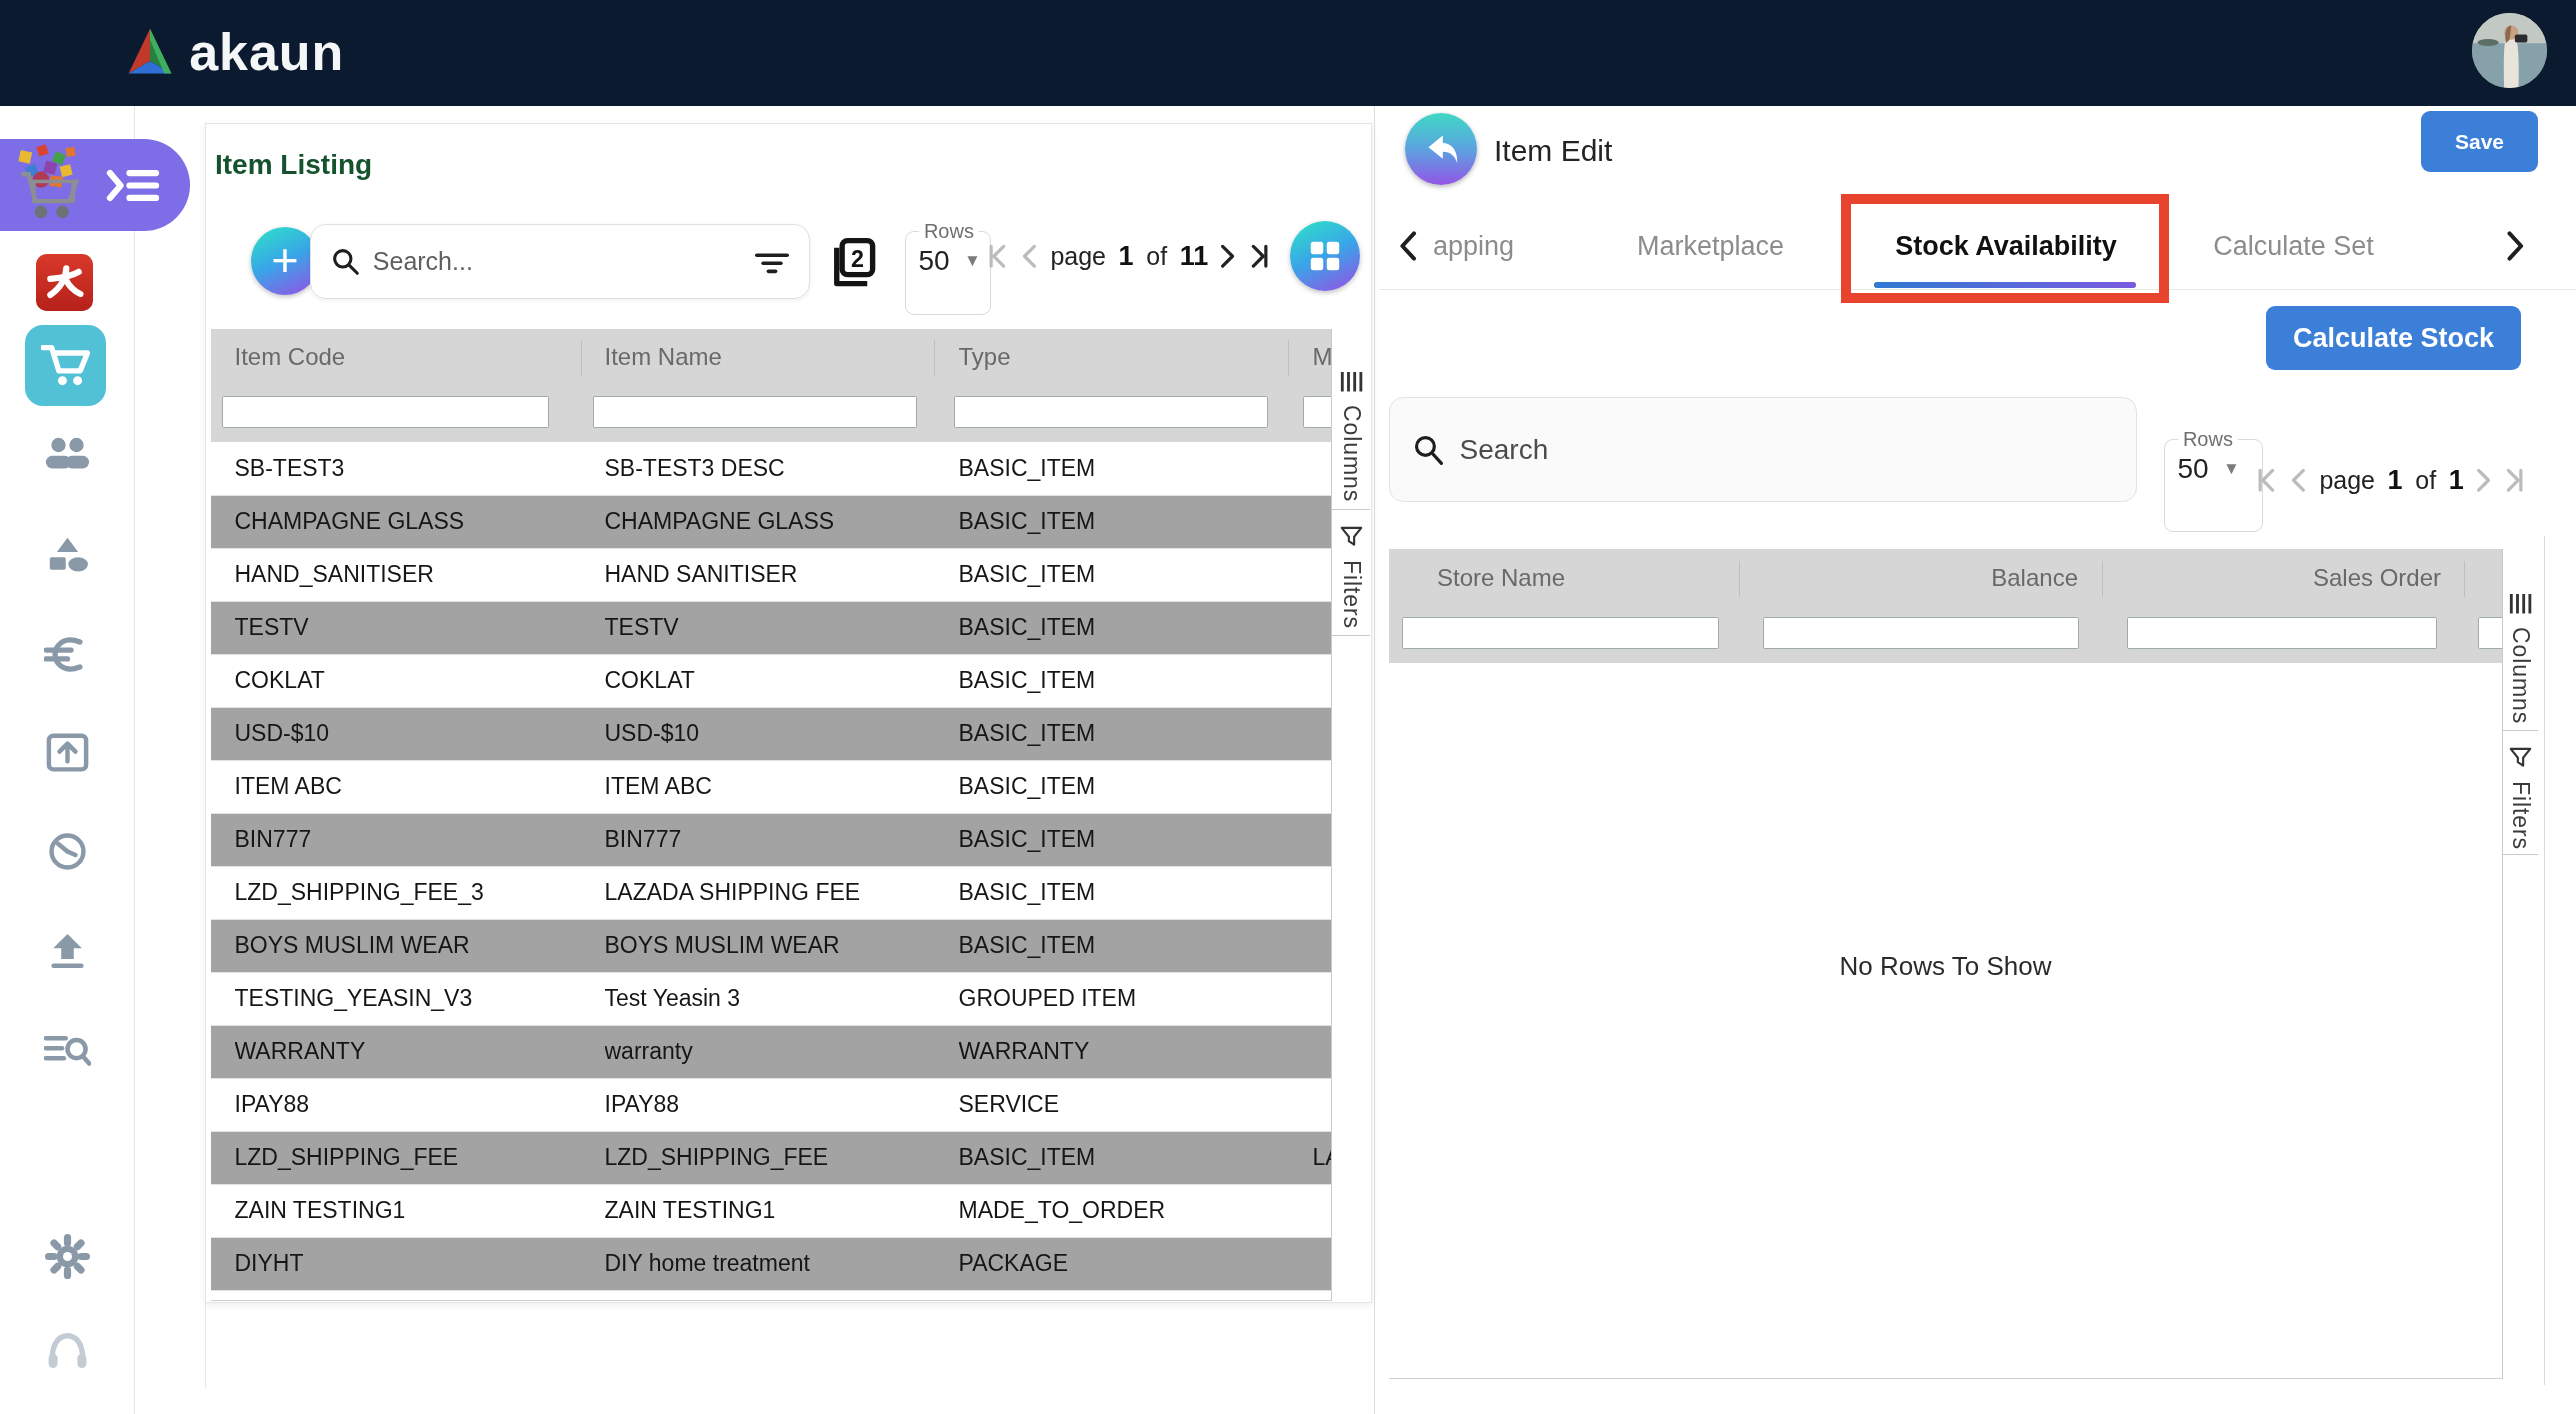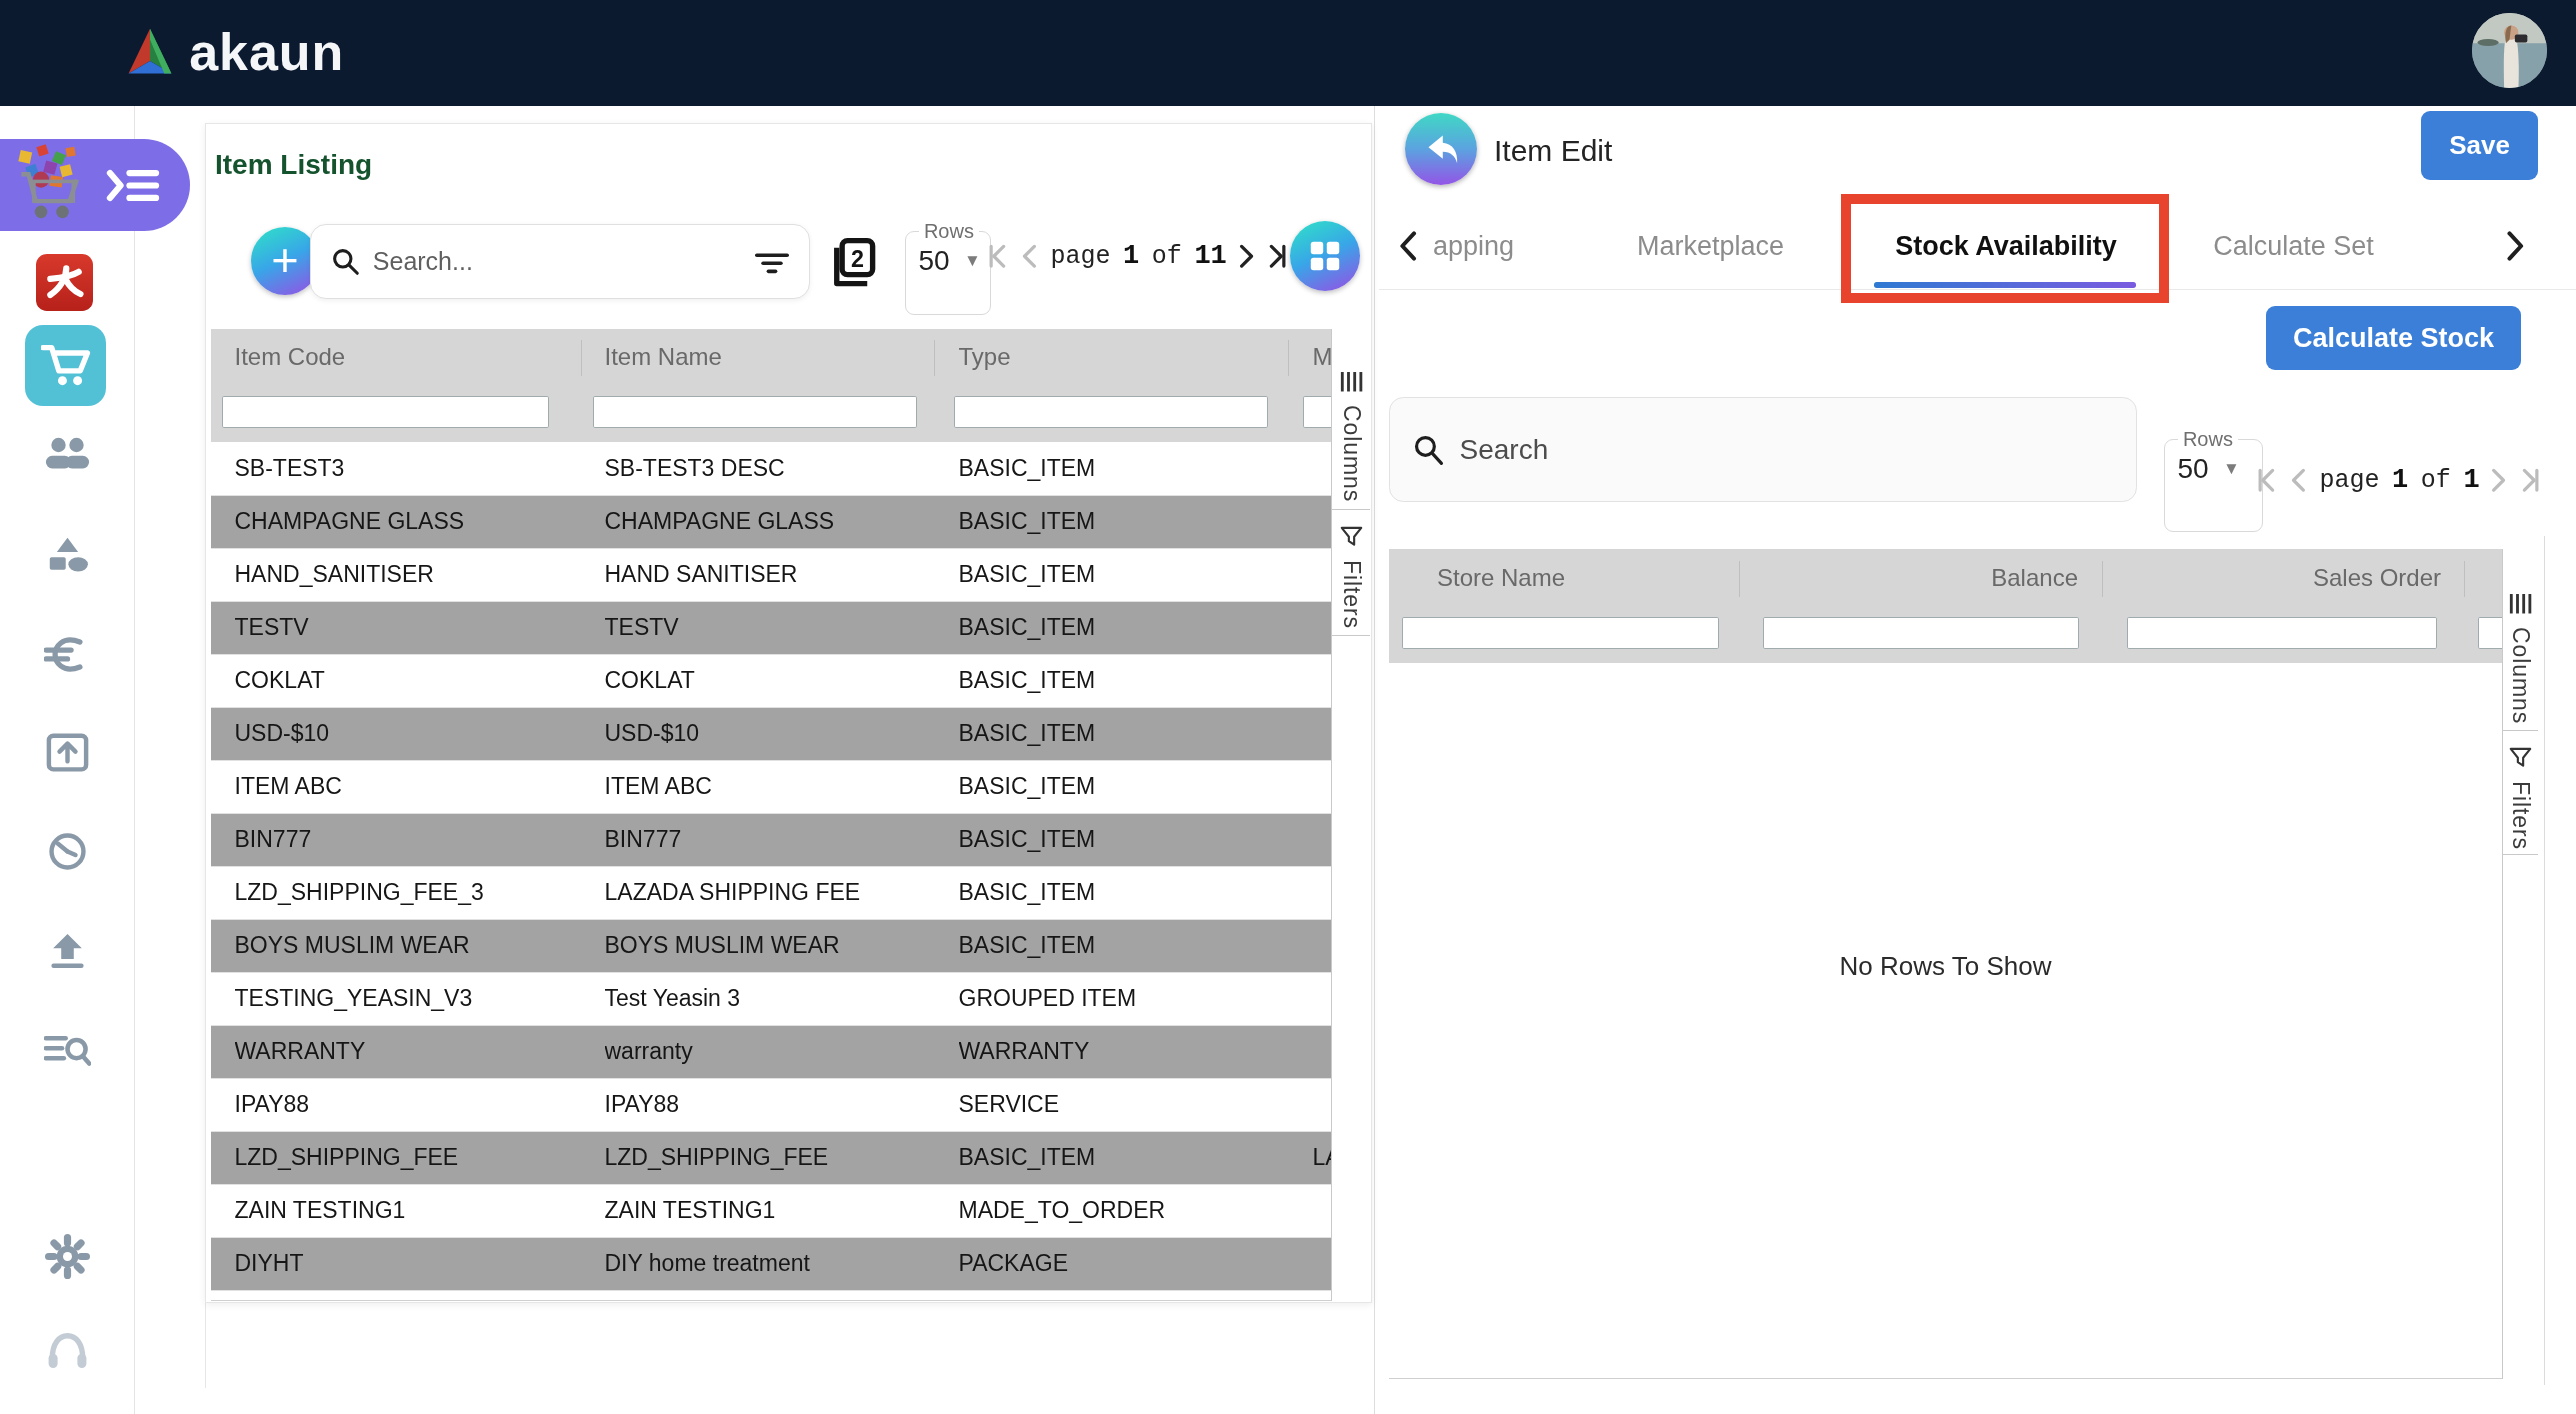--- a/index.html
+++ b/index.html
@@ -51,21 +51,21 @@
   .searchbox input::placeholder{color:#5f5f5f;}
   .sb-mag{margin:0 10.8px 0 20px;flex:0 0 auto;}
   .sb-filter{margin:0 20px 0 7.2px;flex:0 0 auto;}
 
   fieldset.rows-box{border:1.8px solid #d9d9d9;border-radius:9px;margin:17px;
     padding:1.8px 9px 7.2px 12.5px;background:#fff;box-sizing:border-box;}
   fieldset.rows-box legend{font-size:20px;color:#6f6f6f;padding:0 5.4px;}
   .rows-val{display:flex;align-items:center;gap:14.3px;font-size:28px;color:#222;}
   .rows-caret{color:#7c7c7c;font-size:17px;}
   .rows-left{left:682px;top:79px;width:86px;height:95px;}
-  .pageing{display:flex;align-items:center;gap:10.8px;color:#2b2b2b;font-family:Liberation Mono, monospace;}
+  .pageing{display:flex;align-items:center;gap:10.8px;color:#2b2b2b;}
   .pageing .pg-ico{color:#bcbcbc;}
   .pageing .pg-ico.on{color:#222;}
   .pg-word{font-size:25px;color:#222;margin:0 1.8px;}
   .pg-num{font-size:27px;font-weight:700;color:#111;}
   .pg-left{left:778px;top:117px;}
 
   
   .grid-head{background:#d6d6d6;}
   .gh-cell{position:absolute;font-size:24px;color:#696969;top:0;line-height:56px;white-space:nowrap;}
   .gh-sep{position:absolute;top:10.8px;width:0.9px;height:36px;background:#bfbfbf;}
@@ -91,22 +91,22 @@
   .tool-tab .vlabel{writing-mode:vertical-lr;font-size:23px;color:#3b3b3b;letter-spacing:0.9px;}
   .lstrip{left:1125px;top:205px;width:39px;height:972px;}
   .rstrip{left:1123px;top:443px;width:36px;height:830px;}
 
   
   .rpanel{left:1379px;top:106px;width:1197px;height:1309px;background:#fff;}
   .back-btn{left:26px;top:7.2px;width:72px;height:72px;border-radius:50%;
     background:linear-gradient(180deg,#40d8c4 0%,#5ba3e0 50%,#9355e6 100%);
     box-shadow:0 1.8px 5.4px rgba(0,0,0,0.3);display:flex;align-items:center;justify-content:center;}
   .ie-title{left:115px;top:28px;font-size:30px;font-weight:400;color:#242424;}
-  .save-btn{left:1042px;top:5.4px;width:117px;height:69px;background:#3b7fd8;border:none;border-radius:9px;
-    color:#fff;font-size:26px;font-weight:600;font-family:"Liberation Sans",sans-serif;cursor:pointer;}
+  .save-btn{left:1042px;top:5.4px;width:117px;height:61px;background:#3b7fd8;border:none;border-radius:9px;
+    color:#fff;font-size:21px;font-weight:600;font-family:"Liberation Sans",sans-serif;cursor:pointer;}
   .tabbar{left:0;top:99px;width:1197px;height:85px;border-bottom:1.8px solid #e9e9e9;box-sizing:border-box;background:#fff;}
   .tab{position:absolute;top:0;height:83px;line-height:83px;font-size:27px;color:#8c8c8c;text-align:center;white-space:nowrap;cursor:pointer;}
   .tab.active{color:#101010;font-weight:600;}
   .tab-underline{position:absolute;top:77px;height:6.3px;border-radius:2.7px;
     background:linear-gradient(90deg,#2f7ad2 0%,#7a5be0 100%);}
   .tab-scroll{position:absolute;top:23px;color:#1f1f1f;cursor:pointer;}
   .red-annotation{left:462px;top:88px;width:328px;height:109px;border:10px solid #e8432c;box-sizing:border-box;z-index:20;pointer-events:none;}
   .calc-btn{left:887px;top:200px;width:255px;height:64px;background:#3b7fd8;border:none;border-radius:9px;
     color:#fff;font-size:27px;font-weight:600;font-family:"Liberation Sans",sans-serif;cursor:pointer;}
   .rsearch{left:10px;top:291px;width:748px;height:105px;background:#fafafa;border:0.9px solid #e2e2e2;

